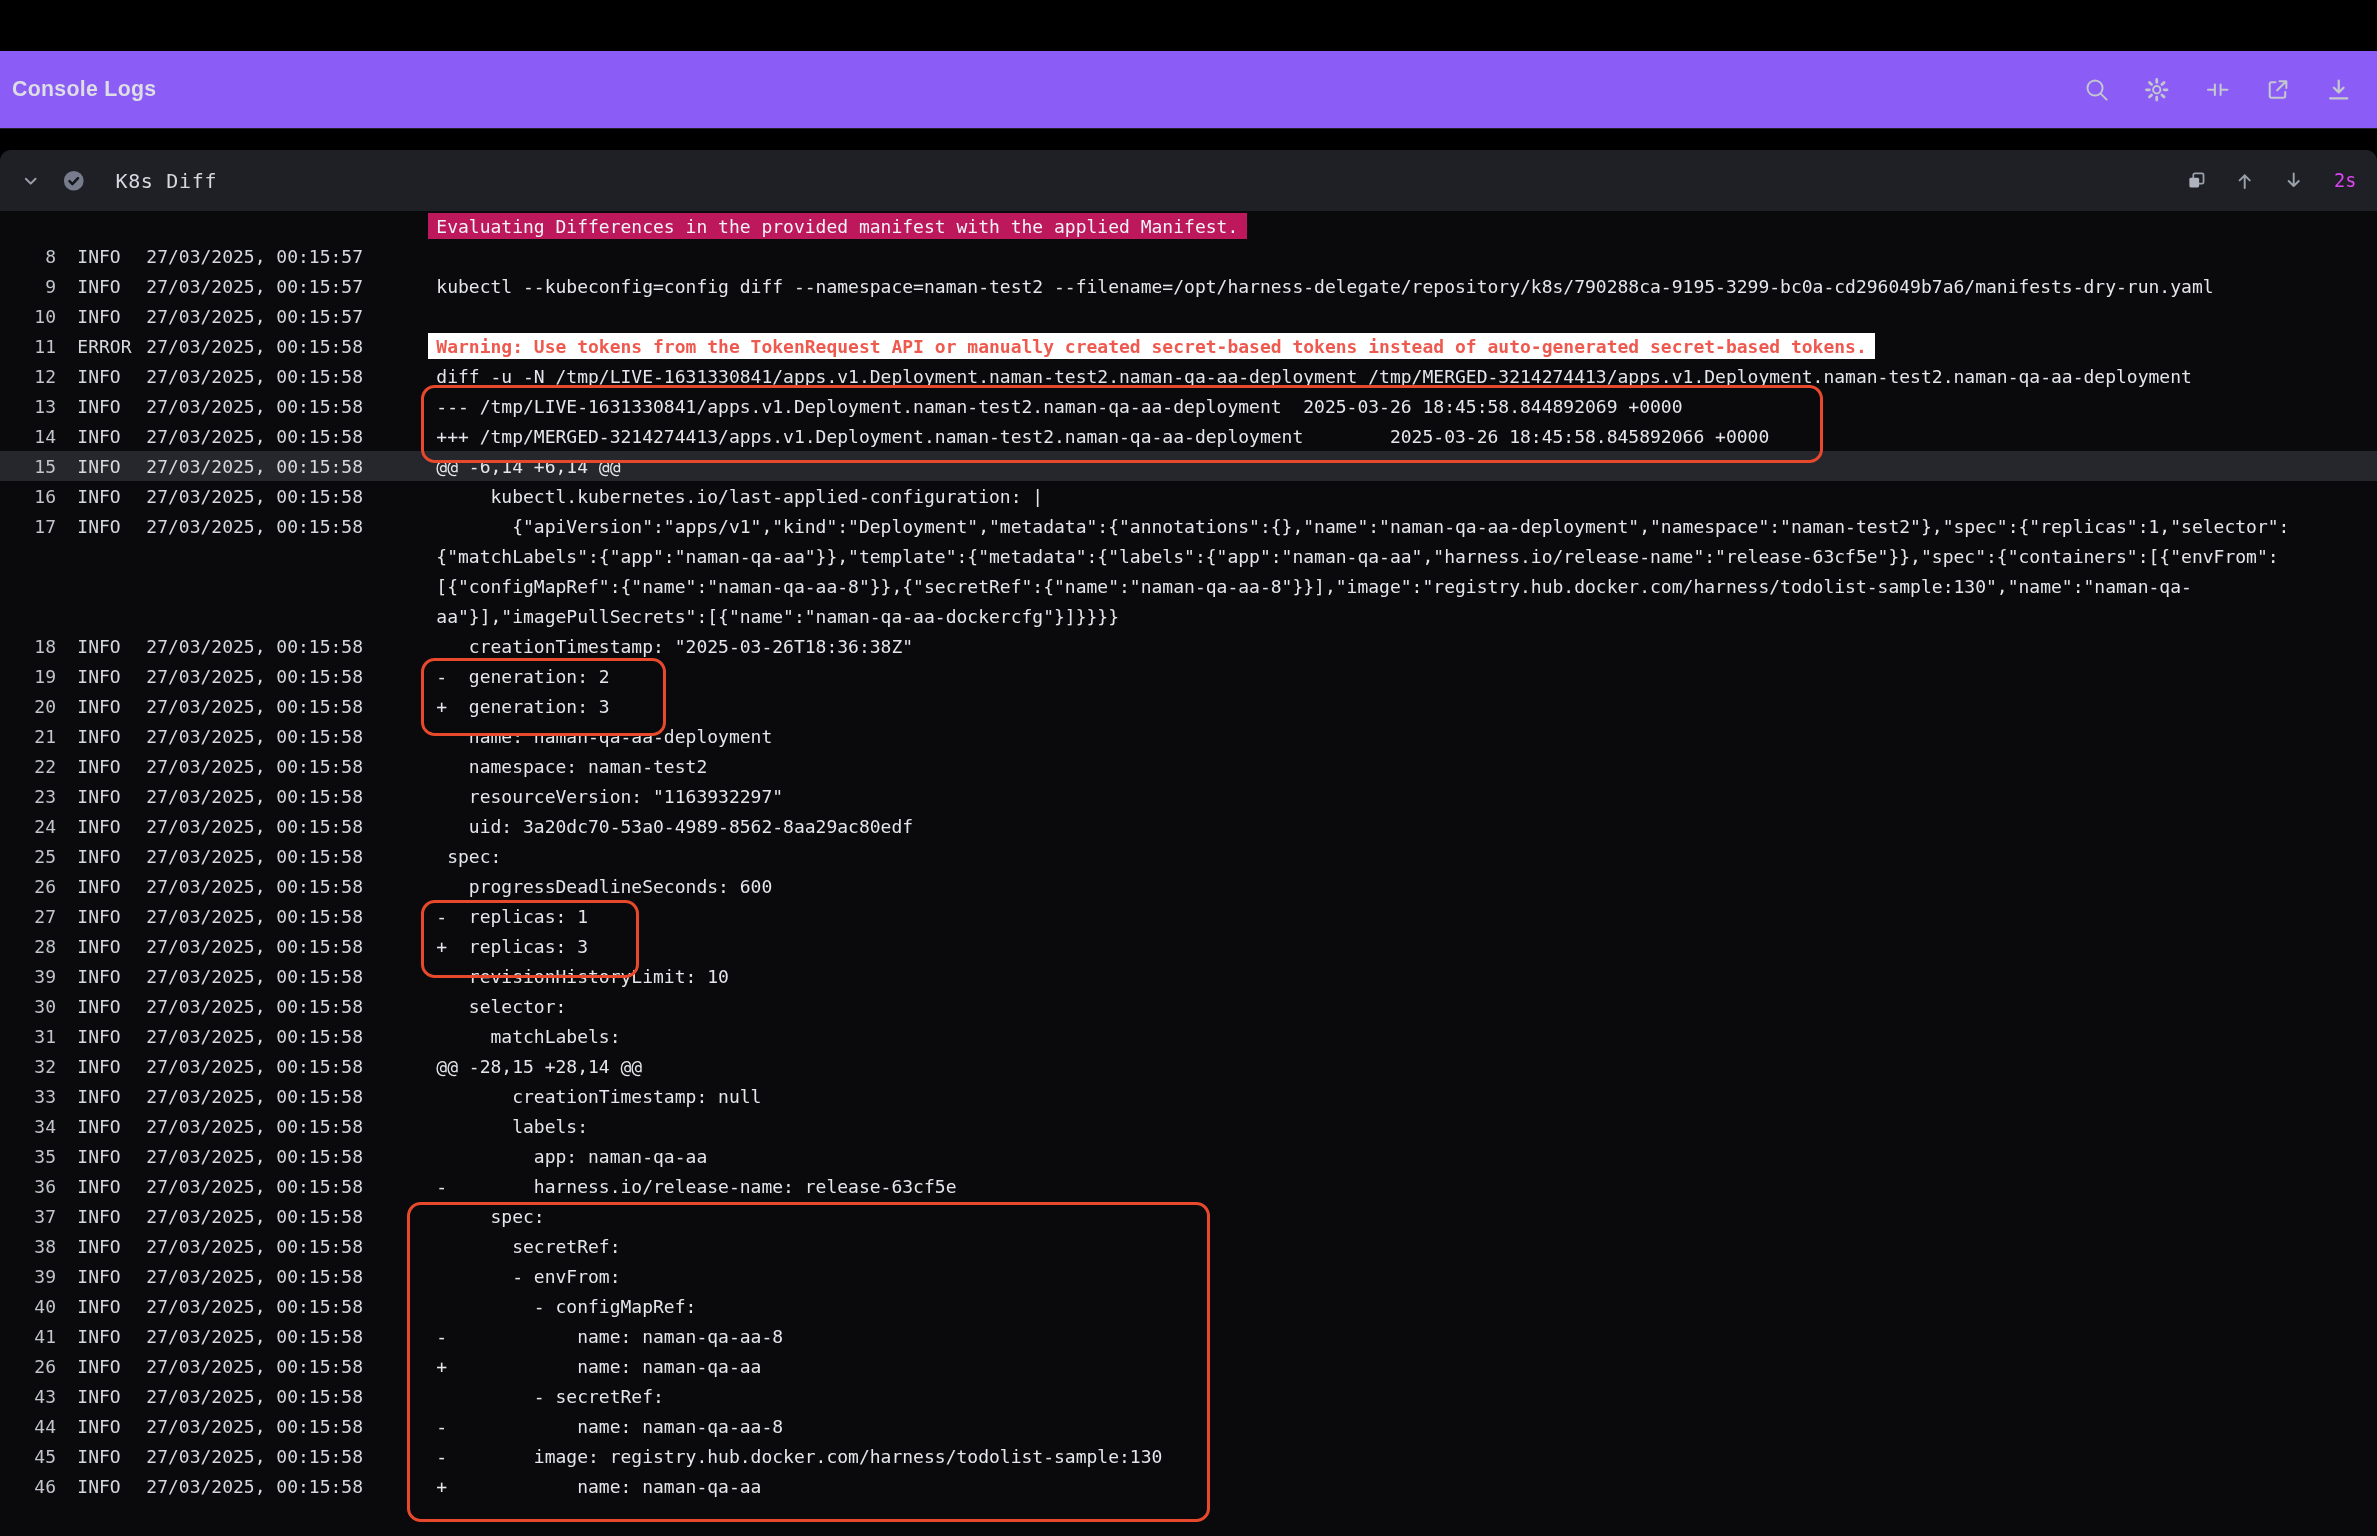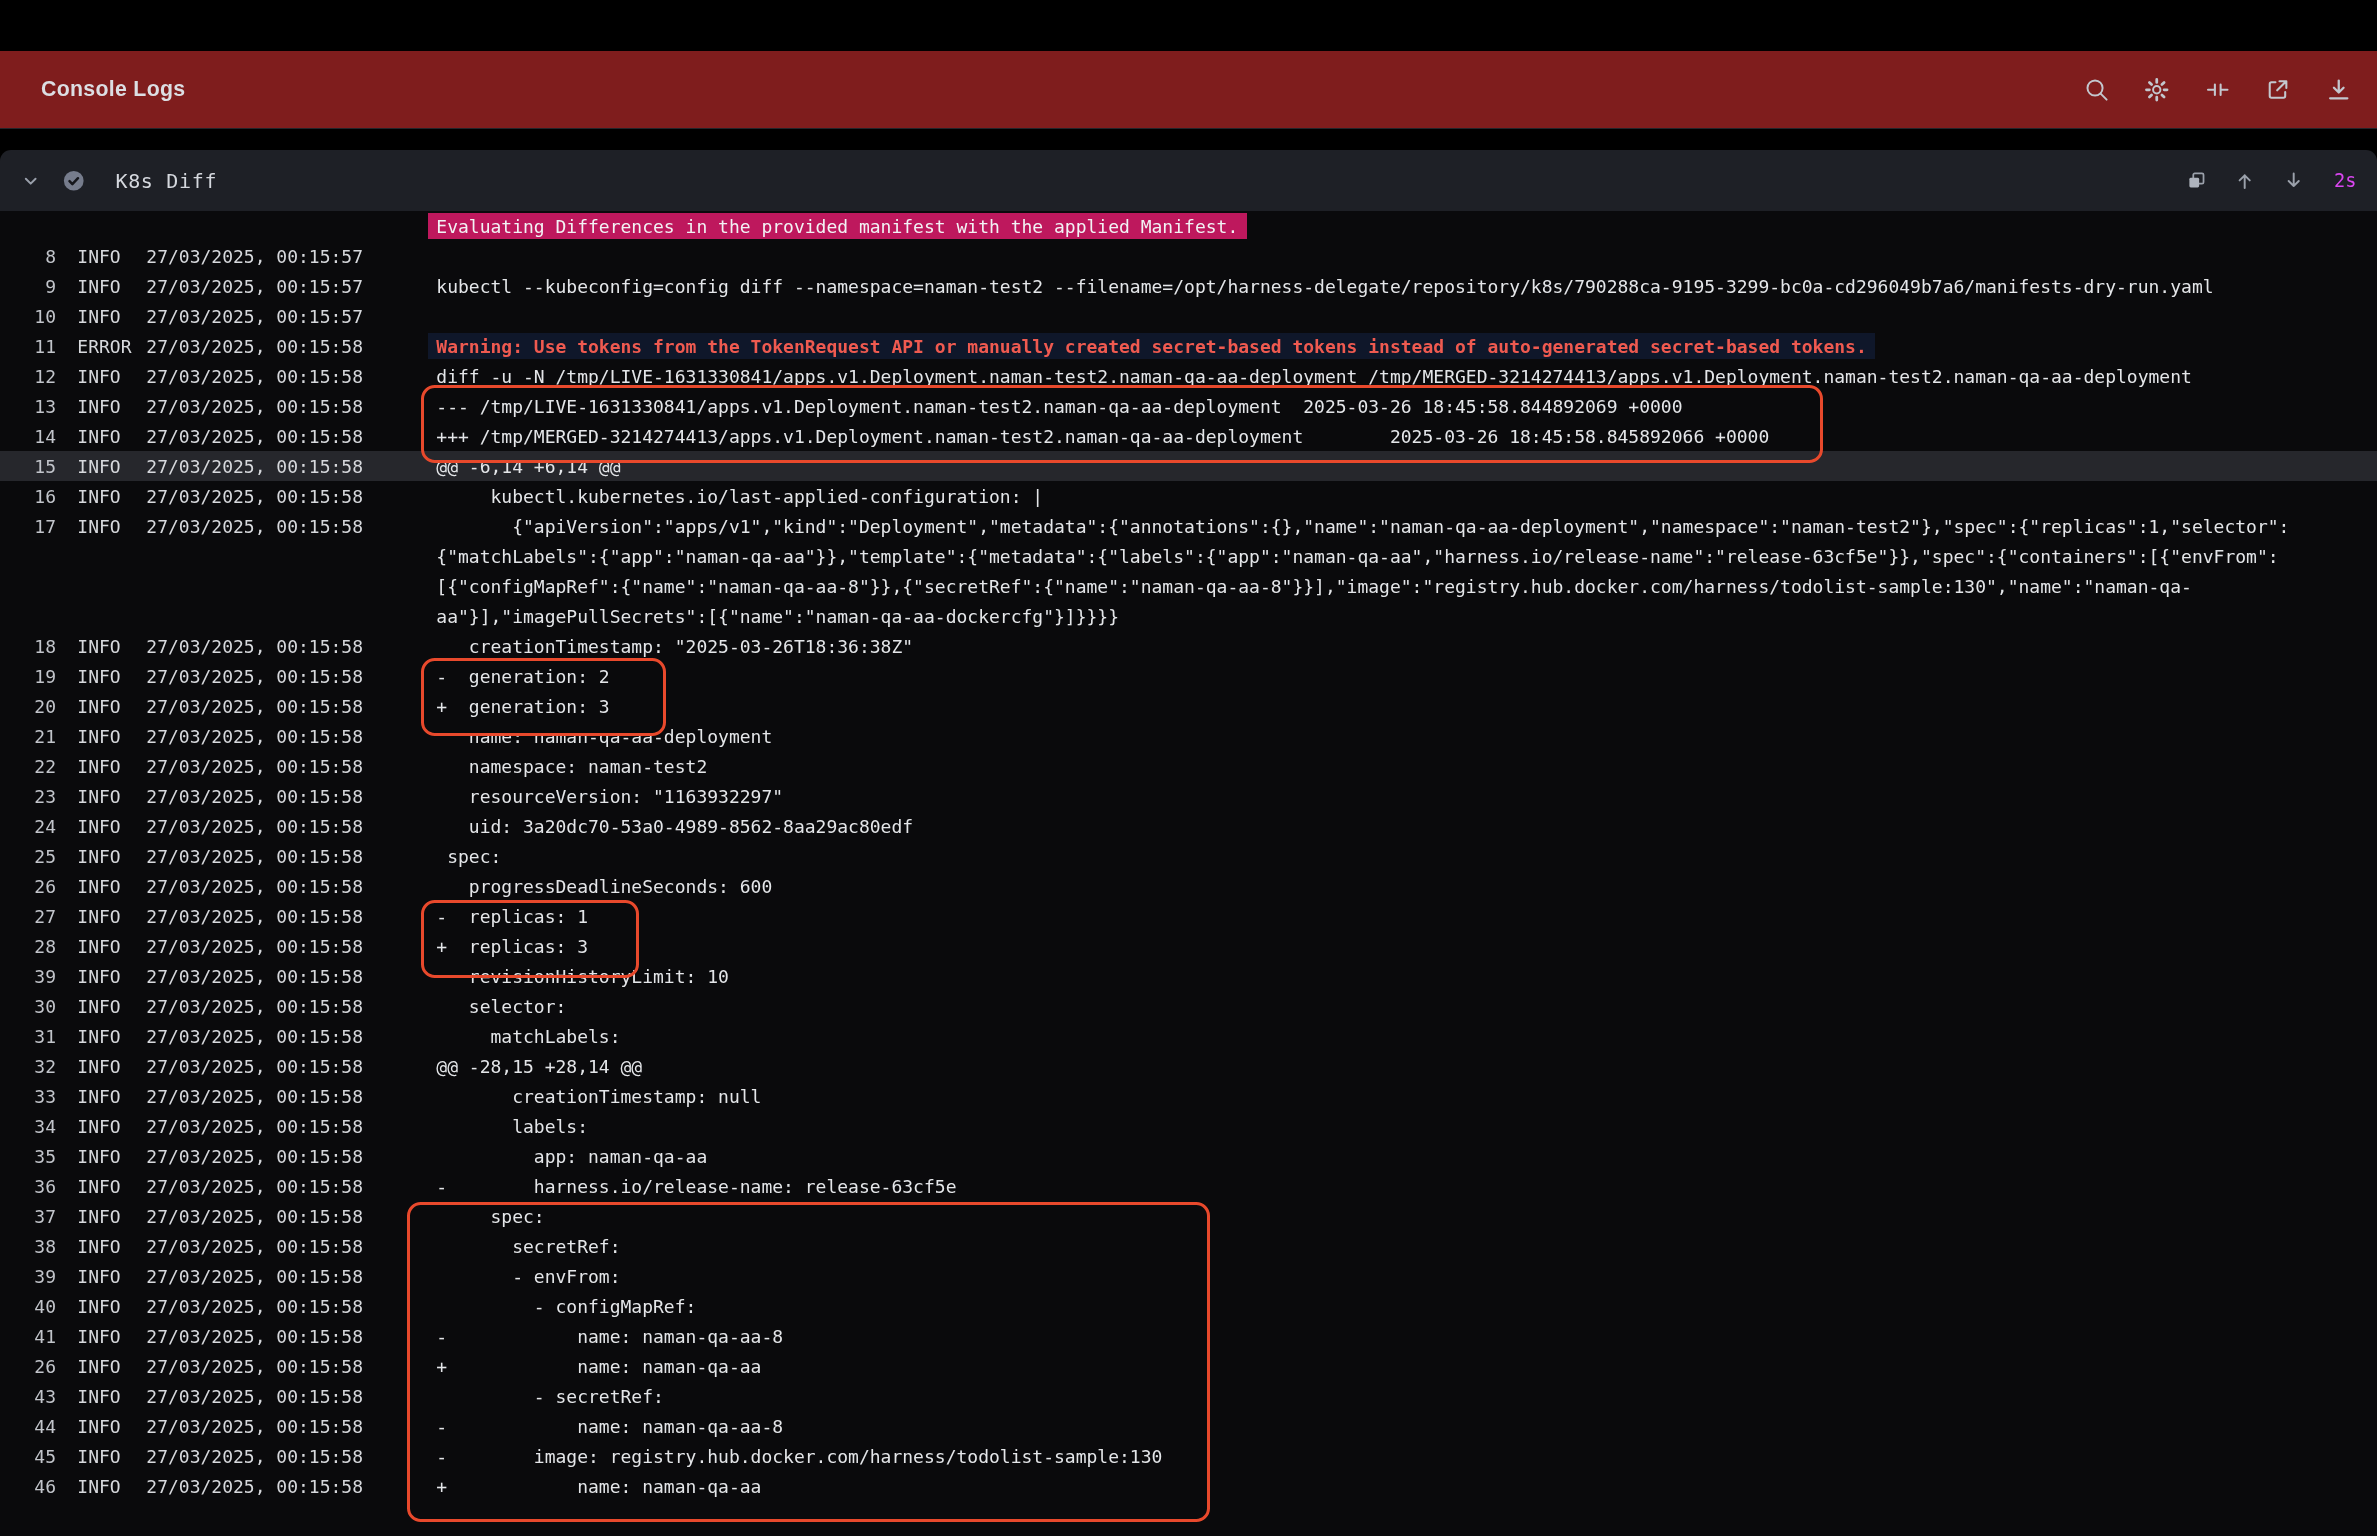--- a/index.html
+++ b/index.html
@@ -3,23 +3,23 @@
 <meta charset="utf-8">
 <style>
   html,body{margin:0;padding:0;}
   body{
     width:2377px;height:1537px;overflow:hidden;position:relative;
     background:#000;font-family:"DejaVu Sans Mono",monospace;
   }
   
   .app-header{
     position:absolute;top:51px;left:0;right:0;height:78px;
-    background:#7f1d1d;border-bottom:1.4px solid #232429;
+    background:#8b5cf6;border-bottom:1.4px solid #232429;
     display:flex;align-items:center;box-sizing:border-box;
-    padding:0 25px 0 41px;
+    padding:0 25px 0 12px;
   }
   .app-title{
     font-family:"Liberation Sans","DejaVu Sans",sans-serif;
     font-weight:bold;font-size:21.3px;color:#dcdee3;letter-spacing:0.3px;
   }
   .header-icons{margin-left:auto;display:flex;align-items:center;gap:33px;color:#c3c7ce;}
   .header-icons .icon{width:27.5px;height:27.5px;display:block;cursor:pointer;}
   
   .panel-header{
     position:absolute;top:150px;left:0;width:2377px;height:61px;
@@ -44,21 +44,21 @@
   }
   .col-num{width:56px;text-align:right;color:#c2c5cb;flex:none;white-space:pre;}
   .col-level{width:69px;margin-left:21.3px;color:#d7d9dd;flex:none;white-space:pre;}
   .col-time{width:290px;color:#d7d9dd;flex:none;white-space:pre;}
   .col-msg{white-space:pre;flex:none;}
   .style-heading .chip{
     font-weight:normal;background:#be185d;color:#f2f3f5;
     padding:2.8px 8.3px;margin-left:-8.3px;display:inline-block;
   }
   .style-error .chip{
-    font-weight:bold;background:#0f172a;color:#ef5a50;
+    font-weight:bold;background:#ffffff;color:#ef5a50;
     padding:2.8px 8.3px;margin-left:-8.3px;display:inline-block;
   }
   .highlight{background:#26272c;}
   
   .red-box{
     position:absolute;border:3.4px solid #e8492c;border-radius:13.8px;
     background:transparent;pointer-events:none;z-index:6;
   }
 </style>
 </head>

